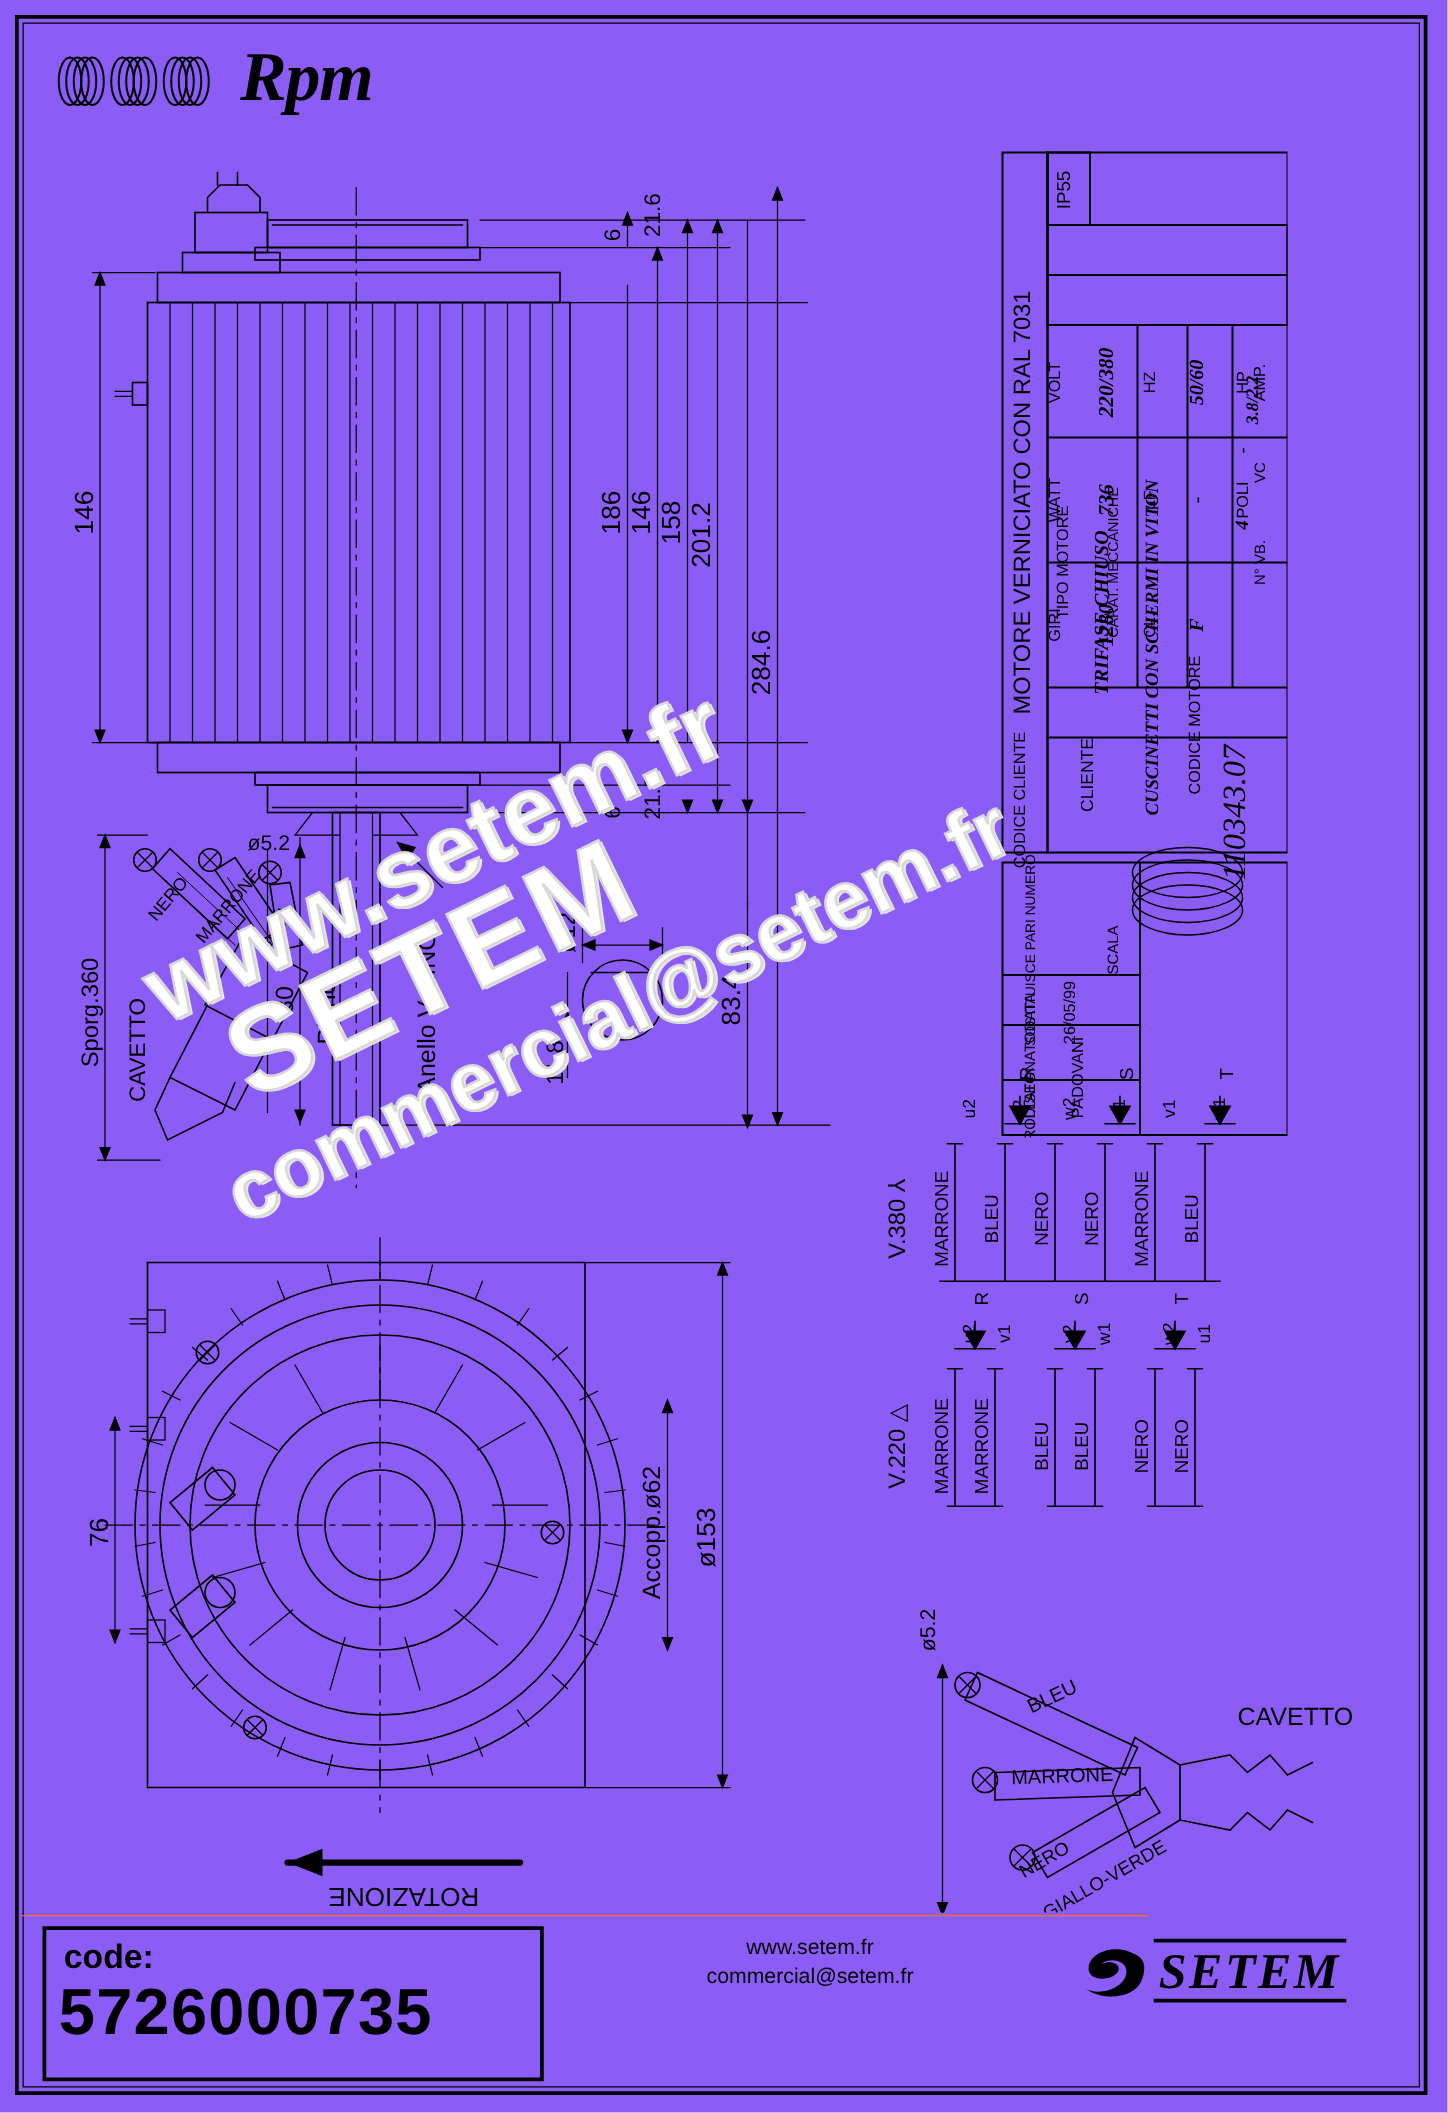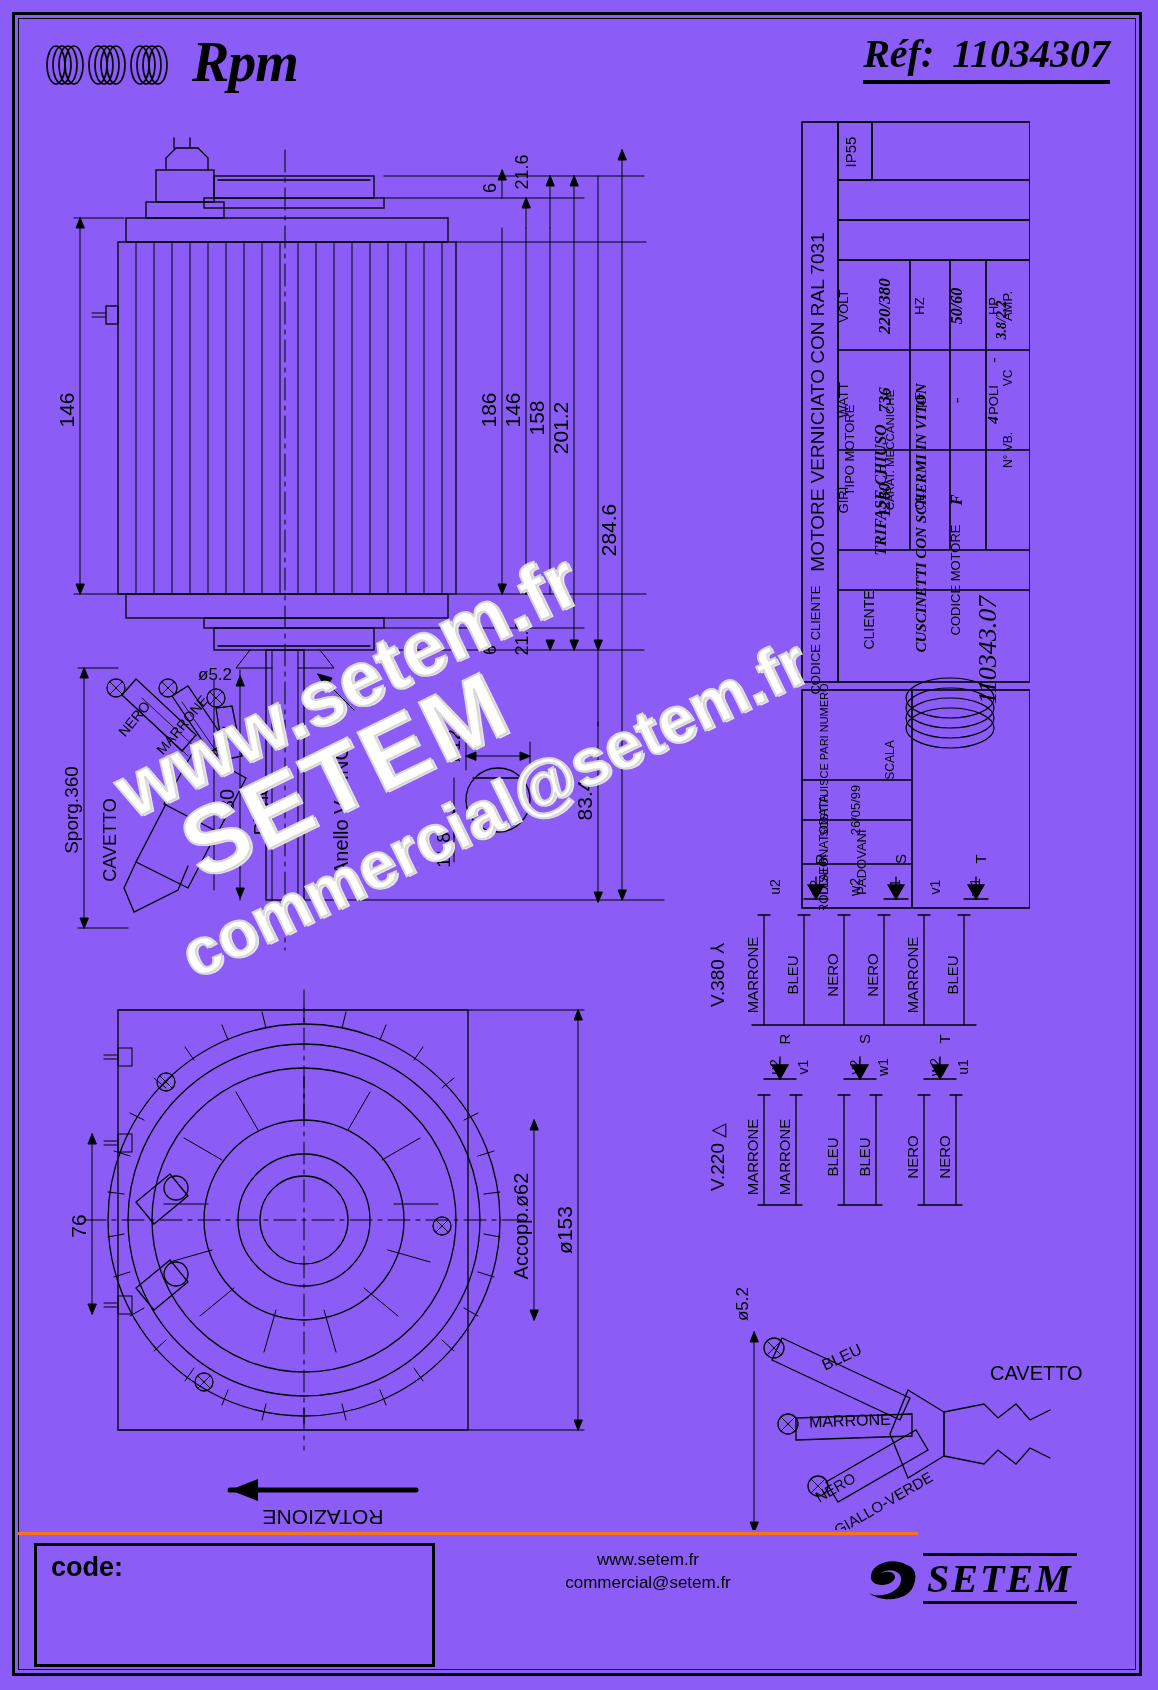--- a/index.html
+++ b/index.html
@@ -26,21 +26,21 @@
   .wm3 { left:170px; top:720px; font-size:96px; transform:rotate(-26deg); letter-spacing:4px; }
 
   
   #drawing { position:absolute; left:18px; top:110px; width:1118px; height:1420px; }
   svg { display:block; }
 
   
   .plate { position:absolute; left:800px; top:120px; width:230px; height:790px; }
 
   
-  .footer { position:absolute; left:18px; top:1532px; width:900px; height:140px; border-top:3px solid #f97316; box-sizing:border-box; }
+  .footer { position:absolute; left:18px; top:1532px; width:900px; height:140px; border-top:1px solid #f97316; box-sizing:border-box; }
   .code-box { position:absolute; left:16px; top:8px; width:395px; height:118px; border:3px solid #000; }
   .code-label { position:absolute; left:14px; top:6px; font-size:27px; font-weight:bold; }
   .code-value { position:absolute; left:10px; top:36px; font-size:52px; font-weight:bold; letter-spacing:1px; }
   .setem-contact { position:absolute; left:430px; top:14px; width:400px; text-align:center; font-size:17px; line-height:1.35; }
   .setem-addr { position:absolute; left:430px; top:96px; width:690px; text-align:center; font-size:15.5px; }
   .setem-logo { position:absolute; left:845px; top:18px; width:270px; height:56px; }
   .setem-word { position:absolute; left:60px; top:2px; font-family:"Liberation Serif", serif; font-style:italic; font-weight:bold; font-size:40px; letter-spacing:2px; }
   .setem-word span { border-top:3px solid #000; border-bottom:3px solid #000; padding:0 4px; }
 </style>
 </head>
@@ -70,25 +70,20 @@
           <ellipse cx="98" cy="23" rx="9" ry="19"></ellipse>
             <ellipse cx="104" cy="23" rx="9" ry="19"></ellipse>
           <ellipse cx="110" cy="23" rx="9" ry="19"></ellipse>
             <ellipse cx="116" cy="23" rx="9" ry="19"></ellipse>
         </g>
       </g>
     </svg>
     <div class="logo-text">Rpm</div>
   </div>
 
-  <div class="ref-box">
-    <div class="ref-line">
-      <span class="ref-label">Réf:</span><span>11034307</span>
-    </div>
-  </div>
 
   <div id="drawing">
     <svg width="1118" height="1420" viewBox="0 0 1118 1420">
       <g fill="none" stroke="#000" stroke-width="1.3" stroke-linecap="round">
 
         <path d="M148 60 l0 -12 l10 -10 l22 0 l10 10 l0 12"></path>
         <path d="M156 38 l0 -10 M172 38 l0 -10"></path>
         <rect x="138" y="60" width="58" height="32"></rect>
         <rect x="128" y="92" width="78" height="16"></rect>
 
@@ -505,20 +500,21 @@
     </svg>
   </div>
 
   <div class="wm wm3">SETEM</div>
   <div class="wm wm1">www.setem.fr</div>
   <div class="wm wm2">commercial@setem.fr</div>
 
   <div class="footer">
     <div class="code-box">
       <div class="code-label">code:</div>
+      <div class="code-value">5726000735</div>
     </div>
     <div class="setem-contact">
       <div>www.setem.fr</div>
       <div>commercial@setem.fr</div>
     </div>
     <div class="setem-logo">
       <svg width="60" height="52" viewBox="0 0 60 52" style="position:absolute;left:0;top:2px">
         <path d="M44 10 C30 2, 10 8, 8 20 C6 32, 24 32, 30 26 C36 20, 28 14, 18 18 C26 12, 40 16, 38 26 C36 38, 16 44, 6 38 C18 48, 44 46, 50 32 C56 18, 50 12, 44 10 Z" fill="#000"></path>
       </svg>
       <div class="setem-word"><span>SETEM</span></div>

